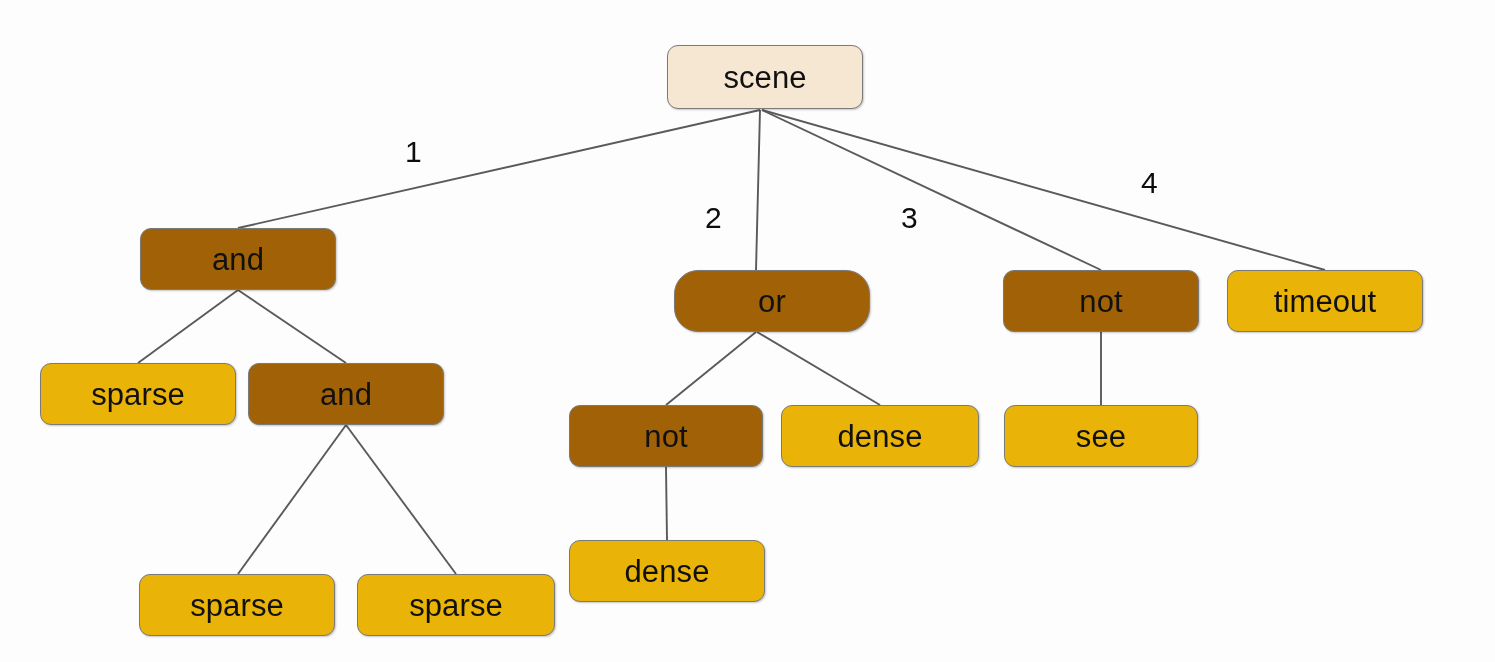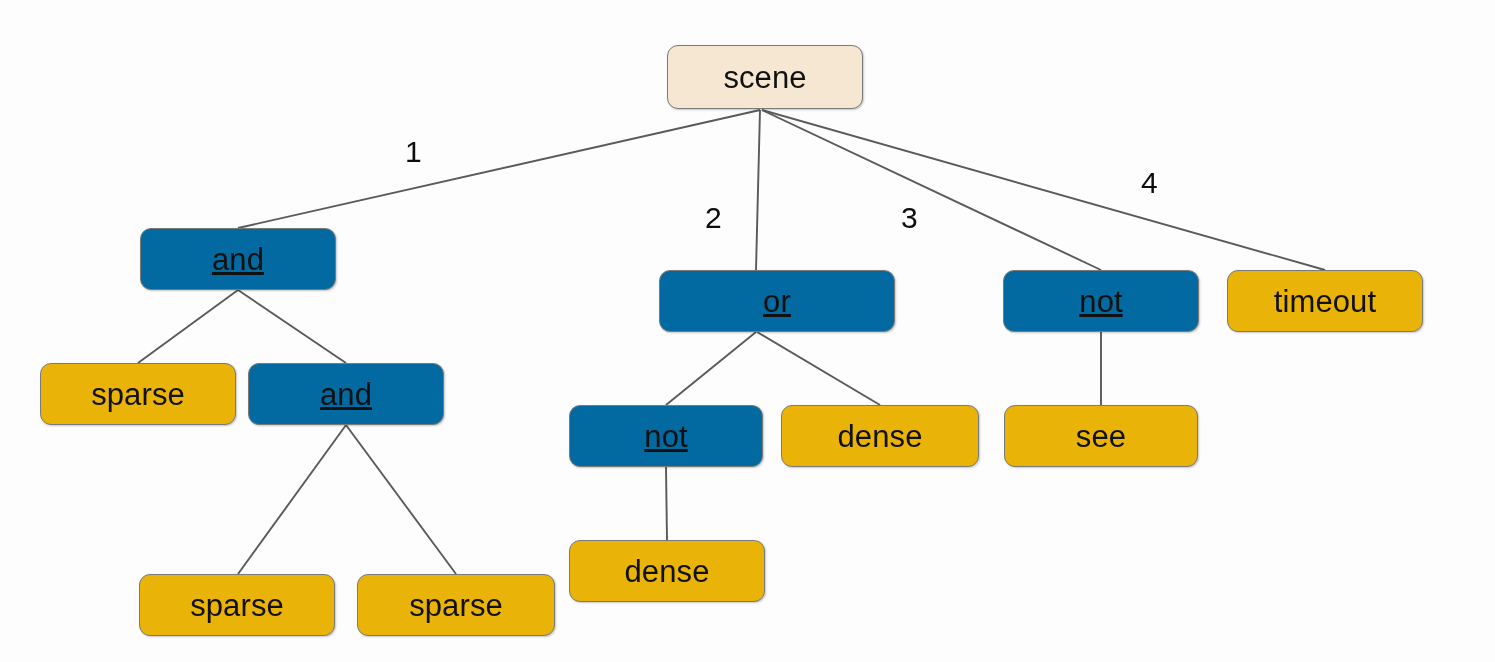--- a/index.html
+++ b/index.html
@@ -34,21 +34,21 @@
     align-items: center;
     justify-content: center;
     font-size: 31px;
     color: #111111;
     line-height: 1;
     letter-spacing: 0.1px;
     box-shadow: 1px 1px 2px rgba(0,0,0,0.22);
     white-space: nowrap;
   }
   .node.root    { background: #f6e7d2; }
-  .node.op      { background: #0369a1; text-decoration: underline; }
+  .node.op      { background: #a16207; }
   .node.leaf    { background: #eab308; }
   .edge-label {
     position: absolute;
     font-size: 30px;
     color: #0d0d0d;
     line-height: 1;
     white-space: nowrap;
   }
 </style>
 </head>
@@ -69,21 +69,21 @@
       <line x1="666" y1="467" x2="667" y2="540" stroke="#5a5a5a" stroke-width="1.9"></line>
       <line x1="1101" y1="332" x2="1101" y2="405" stroke="#5a5a5a" stroke-width="1.9"></line>
     </svg>
   <div id="node-layer">
       <div class="node root" style="left: 667px; top: 45px; width: 196px; height: 64px;">
         <span>scene</span>
       </div>
       <div class="node op" style="left: 140px; top: 228px; width: 196px; height: 62px;">
         <span>and</span>
       </div>
-      <div class="node op" style="left: 659px; top: 270px; width: 236px; height: 62px;">
+      <div class="node op" style="left: 674px; top: 270px; width: 196px; height: 62px; border-radius: 24px;">
         <span>or</span>
       </div>
       <div class="node op" style="left: 1003px; top: 270px; width: 196px; height: 62px;">
         <span>not</span>
       </div>
       <div class="node leaf" style="left: 1227px; top: 270px; width: 196px; height: 62px;">
         <span>timeout</span>
       </div>
       <div class="node leaf" style="left: 40px; top: 363px; width: 196px; height: 62px;">
         <span>sparse</span>

